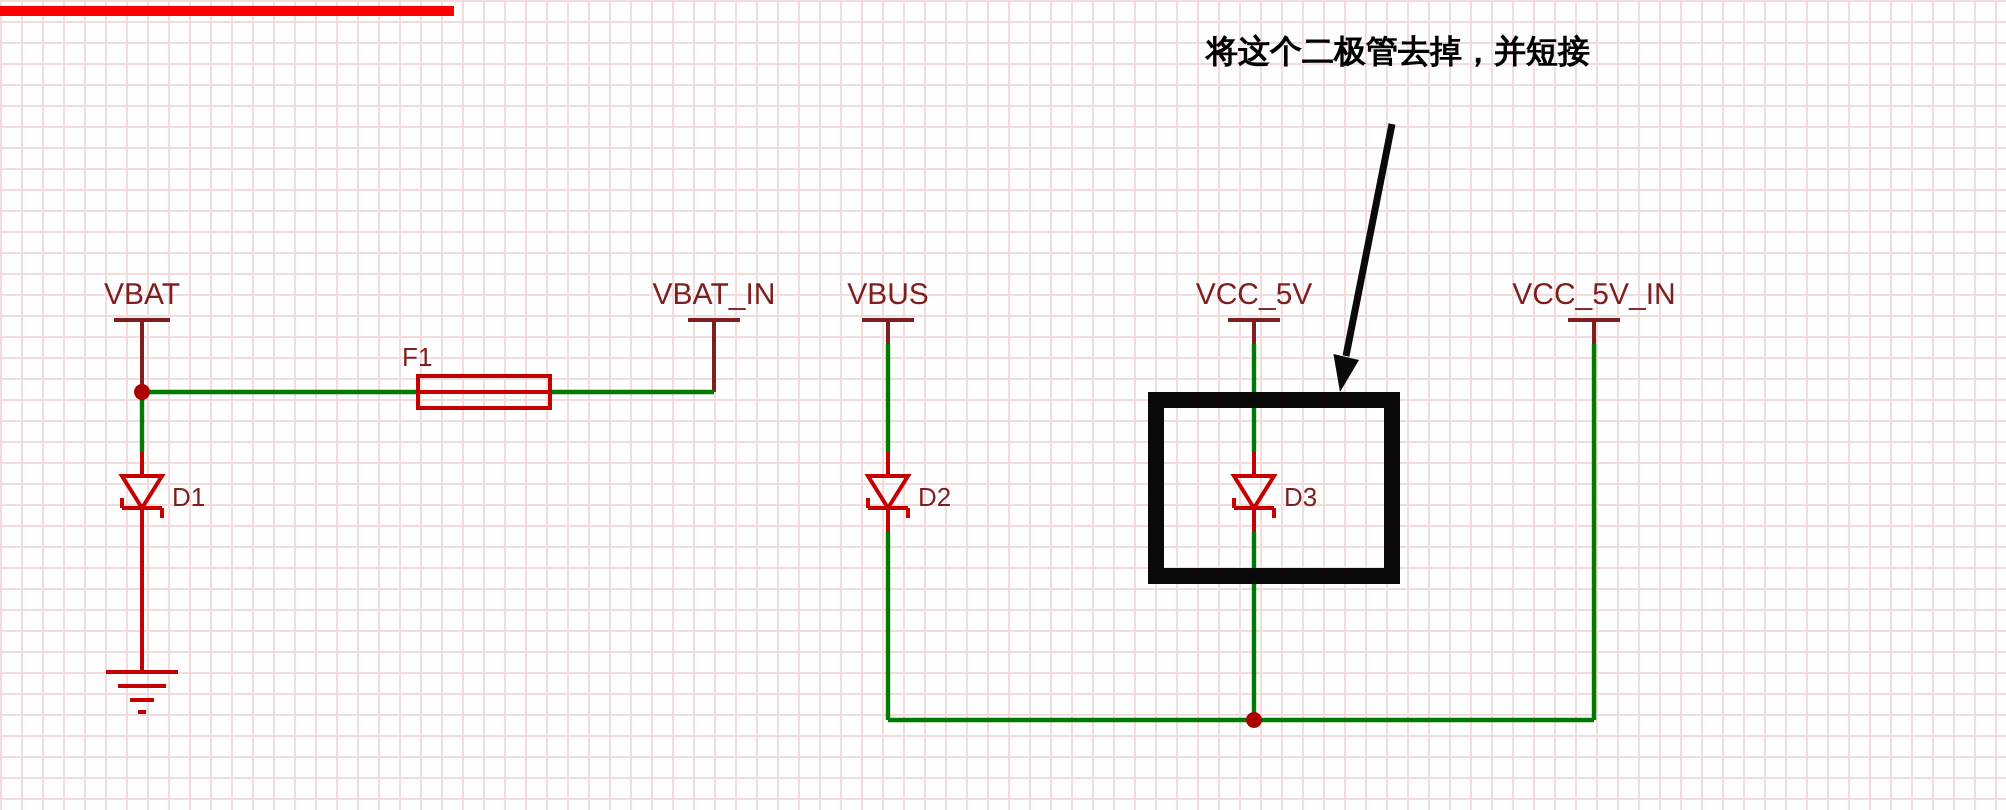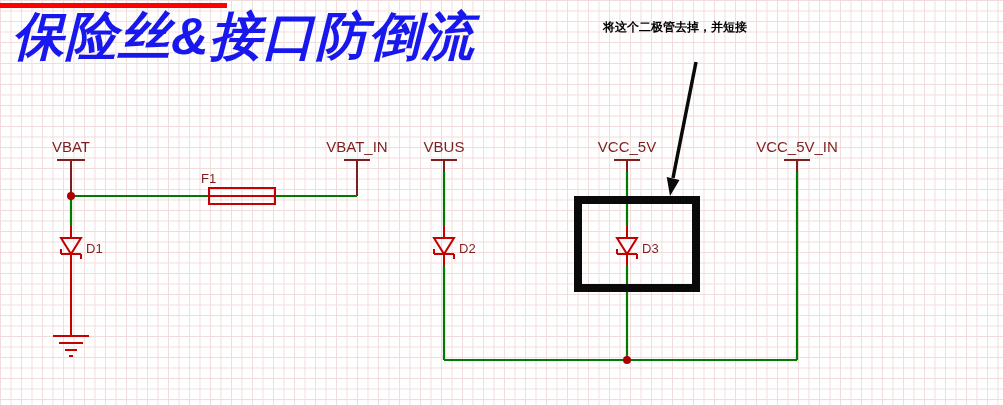--- a/index.html
+++ b/index.html
@@ -19,21 +19,21 @@
     width:227px; height:5px;
     background:#ff0000;
   }
   .title {
     position:absolute; left:12px; top:2px;
     font-size:52px; font-weight:bold; font-style:italic;
     color:#1717ee; letter-spacing:1px; white-space:nowrap;
   }
   .annotation {
     position:absolute; left:603px; top:14px;
-    font-size:12px; font-weight:bold; color:#000000;
+    font-size:16px; font-weight:bold; color:#000000;
     line-height:26px; white-space:nowrap;
   }
   svg.schematic { position:absolute; left:0; top:0; }
   .wire   { stroke:#007a00; stroke-width:2.2; fill:none; }
   .port   { stroke:#7d1f1f; stroke-width:2;   fill:none; }
   .comp   { stroke:#c40000; stroke-width:2;   fill:none; }
   .junction { fill:#aa0000; stroke:none; }
   .netlabel { fill:#7d1f1f; font:15px "Liberation Sans", sans-serif; }
   .ref      { fill:#7d1f1f; font:13px "Liberation Sans", sans-serif; }
   .hl     { fill:none; stroke:#0a0a0a; stroke-width:8; }
@@ -122,19 +122,18 @@
     </g>
 
     <rect class="hl" x="578" y="200" width="118" height="88"></rect>
 
     <g>
       <path class="arrow-line" d="M696,62 L673,178"></path>
       <polygon class="arrow-head" points="670,196 666.7,177 679.5,180"></polygon>
     </g>
   </svg>
 
-  <div class="title">保险丝&amp;接口防倒流</div>
 
   <div class="annotation">
     <div>将这个二极管去掉，并短接</div>
   </div>
 
 </div>
 
 </body></html>

